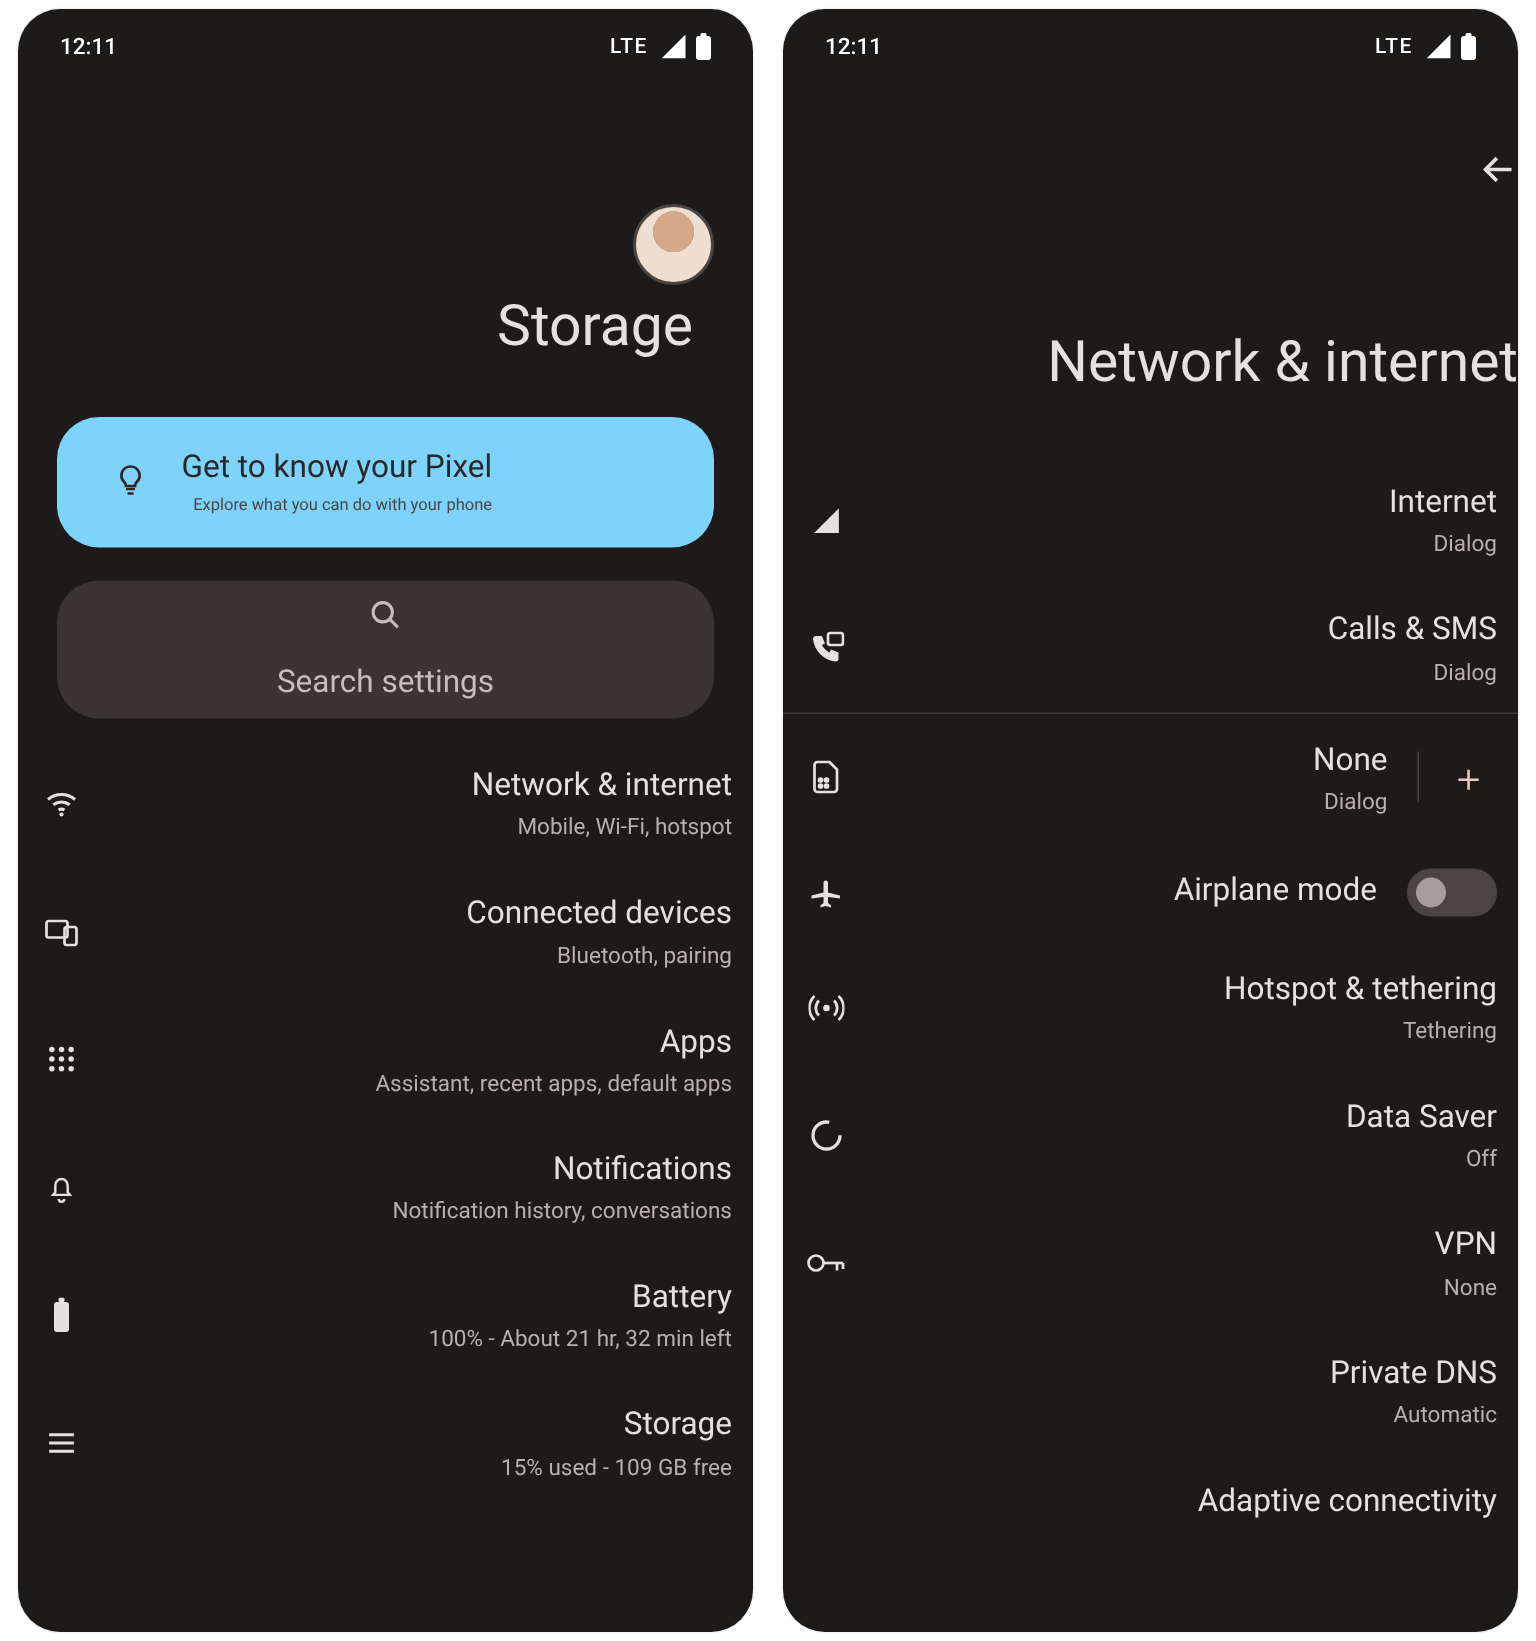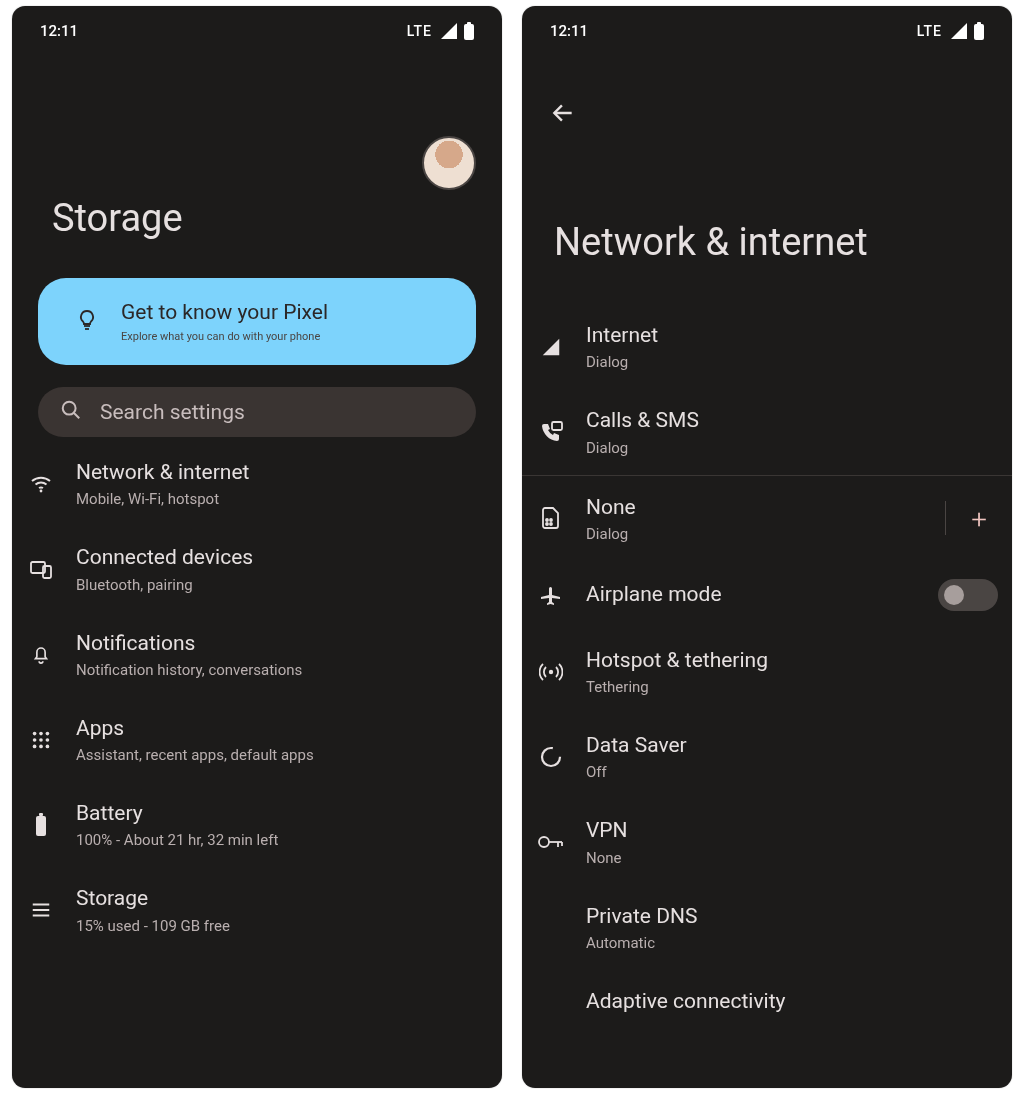--- a/index.html
+++ b/index.html
@@ -9,26 +9,27 @@
     width: 1024px;
     height: 1094px;
     display: flex;
     gap: 20px;
     padding: 6px;
     justify-content: center;
   }
   .phone {
     width: 490px;
     height: 1082px;
-    border-radius: 13px;
+    border-radius: 28px;
     background: #1c1b1a;
     color: #e6e0e0;
     overflow: hidden;
     position: relative;
     box-shadow: 0 0 0 1px rgba(0,0,0,.05);
+    text-align: right;
   }
 
   
   .statusbar {
     height: 50px;
     display: flex;
     align-items: center;
     justify-content: space-between;
     padding: 0 28px;
     font-size: 15px;
@@ -63,26 +64,27 @@
     background: #7dd3fc;
     border-radius: 28px;
     display:flex; align-items:center; gap: 22px;
     padding: 22px 37px;
     color: #2b2727;
   }
   .promo .iconbox { color:#2b2727; }
   .promo .title { font-size: 21px; color:#2b2727; font-weight:400;}
   .promo .sub { font-size: 11px; color:#4a4543; margin-top:6px;}
   .searchbar {
-    margin: 0 26px 4px 26px;
+    margin: 0 26px 14px 26px;
     background: #3a3432;
     border-radius: 28px;
     display:flex; align-items:center; gap: 18px;
     padding: 12px 22px;
     color:#c8bdbd;
+    flex-direction:column;
   }
   .searchbar .placeholder { color:#c8bdbd; font-size: 21px; }
 
   
   .backbtn {
     padding: 44px 0 0 28px;
   }
   .page-title2 {
     font-size: 38px;
     font-weight: 400;
@@ -168,33 +170,20 @@
   <div class="row">
     <span class="iconbox">
       <svg width="24" height="24" viewBox="0 0 24 24" fill="none" stroke="currentColor" stroke-width="1.8">
           <rect x="2" y="5" width="14" height="11" rx="1.5"></rect>
           <rect x="14" y="9" width="8" height="12" rx="1.5"></rect>
         </svg>
     </span>
     <div class="texts">
       <div class="title">Connected devices</div>
       <div class="sub">Bluetooth, pairing</div>
-    </div>
-  </div>
-
-  <div class="row">
-    <span class="iconbox">
-      <svg width="22" height="22" viewBox="0 0 24 24" fill="none" stroke="currentColor" stroke-width="1.8">
-          <path d="M6 17h12l-1.5-2V10a4.5 4.5 0 0 0-9 0v5L6 17z"></path>
-          <path d="M10 20a2 2 0 0 0 4 0"></path>
-        </svg>
-    </span>
-    <div class="texts">
-      <div class="title">Notifications</div>
-      <div class="sub">Notification history, conversations</div>
     </div>
   </div>
 
   <div class="row">
     <span class="iconbox">
       <svg width="22" height="22" viewBox="0 0 24 24" fill="currentColor">
         <circle cx="5" cy="5" r="2"></circle>
           <circle cx="12" cy="5" r="2"></circle>
           <circle cx="19" cy="5" r="2"></circle>
         <circle cx="5" cy="12" r="2"></circle>
@@ -206,20 +195,33 @@
       </svg>
     </span>
     <div class="texts">
       <div class="title">Apps</div>
       <div class="sub">Assistant, recent apps, default apps</div>
     </div>
   </div>
 
   <div class="row">
     <span class="iconbox">
+      <svg width="22" height="22" viewBox="0 0 24 24" fill="none" stroke="currentColor" stroke-width="1.8">
+          <path d="M6 17h12l-1.5-2V10a4.5 4.5 0 0 0-9 0v5L6 17z"></path>
+          <path d="M10 20a2 2 0 0 0 4 0"></path>
+        </svg>
+    </span>
+    <div class="texts">
+      <div class="title">Notifications</div>
+      <div class="sub">Notification history, conversations</div>
+    </div>
+  </div>
+
+  <div class="row">
+    <span class="iconbox">
       <svg width="16" height="24" viewBox="0 0 16 24" fill="currentColor">
           <rect x="3" y="3" width="10" height="20" rx="2"></rect>
           <rect x="6" y="0" width="4" height="3" rx="1"></rect>
         </svg>
     </span>
     <div class="texts">
       <div class="title">Battery</div>
       <div class="sub">100% - About 21 hr, 32 min left</div>
     </div>
   </div>

